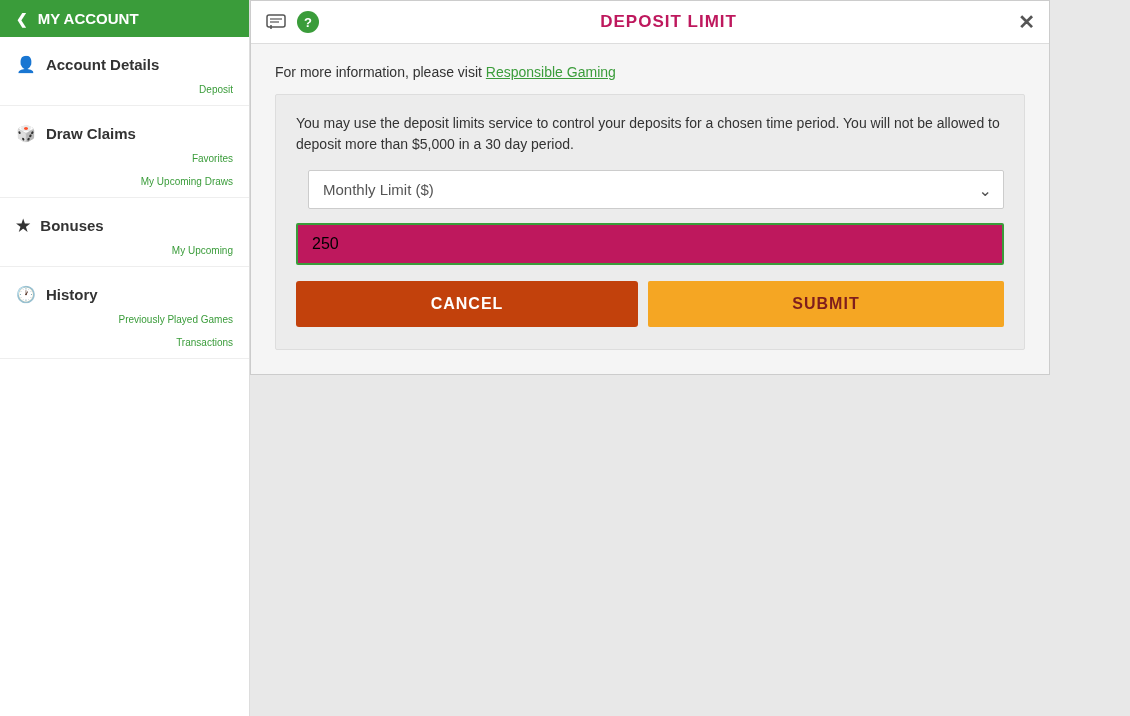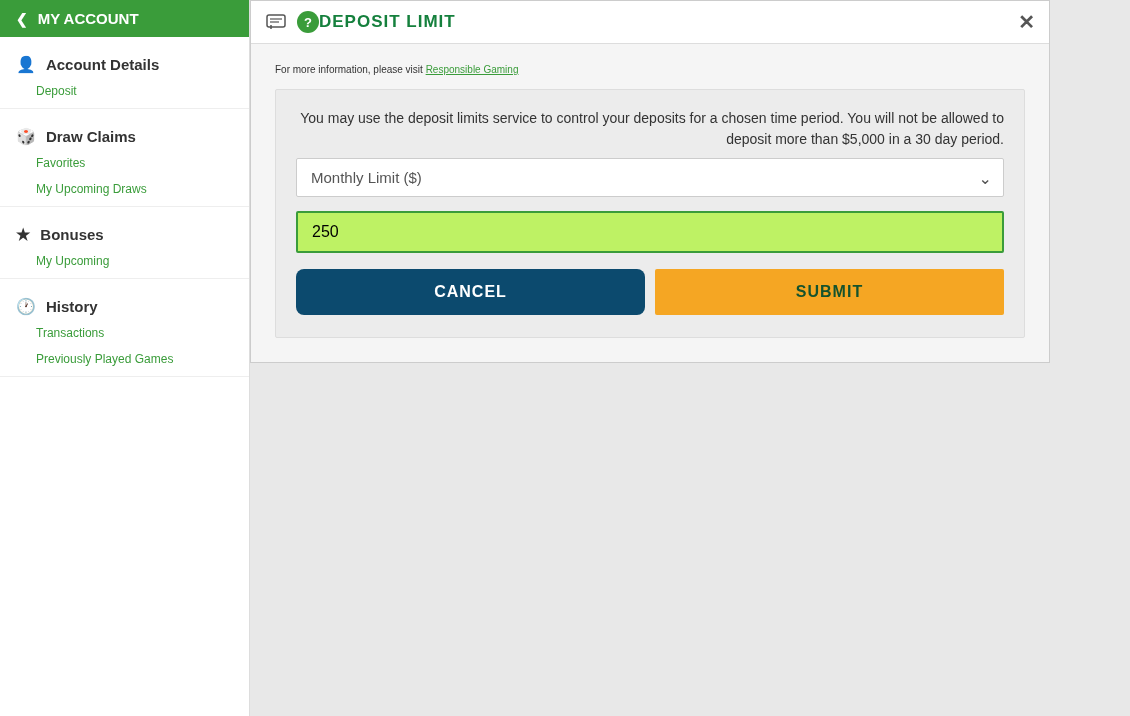--- a/index.html
+++ b/index.html
@@ -56,25 +56,26 @@
     }
 
     .sidebar-section-title .section-icon {
       margin-right: 10px;
       font-size: 16px;
       color: #333;
     }
 
     .sidebar-link {
       display: block;
-      padding: 6px 16px 6px 36px;
+      padding: 6px 16px 6px 18px;
       color: #3a9c3a;
-      font-size: 12px;
+      font-size: 10px;
       text-decoration: none;
       cursor: pointer;
+      text-align: right;
     }
 
     
     .main-content {
       flex: 1;
       background: #e8e8e8;
       position: relative;
       padding: 0;
     }
 
@@ -96,70 +97,71 @@
     }
 
     .modal-header-icons {
       display: flex;
       align-items: center;
       gap: 10px;
     }
 
     .modal-title {
       flex: 1;
+      text-align: center;
       font-size: 17px;
       font-weight: bold;
-      color: #15803d;
+      color: #be185d;
       letter-spacing: 1px;
     }
 
     .modal-close {
       font-size: 20px;
       cursor: pointer;
       color: #555;
       font-weight: bold;
       background: none;
       border: none;
       line-height: 1;
     }
 
     .modal-body {
       padding: 20px 24px 24px 24px;
       background: #f5f5f5;
     }
 
     .info-line {
-      font-size: 10px;
+      font-size: 14px;
       color: #333;
       margin-bottom: 14px;
     }
 
     .info-line a {
       color: #3a9c3a;
       text-decoration: underline;
     }
 
     .limit-box {
       background: #ececec;
       border: 1px solid #ddd;
       border-radius: 2px;
       padding: 18px 20px 22px 20px;
     }
 
     .limit-desc {
       font-size: 14px;
       color: #333;
-      margin-bottom: 8px;
+      margin-bottom: 15px;
       line-height: 1.5;
-      text-align: right;
     }
 
     .select-wrapper {
       position: relative;
       margin-bottom: 14px;
+      margin-left: 12px;
     }
 
     .limit-select {
       width: 100%;
       padding: 10px 36px 10px 14px;
       font-size: 15px;
       border: 1px solid #ccc;
       background: #fff;
       appearance: none;
       -webkit-appearance: none;
@@ -179,46 +181,46 @@
     }
 
     .limit-input {
       width: 100%;
       padding: 10px 14px;
       font-size: 16px;
       border: 2px solid #3a9c3a;
       border-radius: 2px;
       margin-bottom: 16px;
       outline: none;
-      background: #bef264;
+      background: #be185d;
     }
 
     .btn-row {
       display: flex;
       gap: 10px;
     }
 
     .btn-cancel {
       flex: 1;
-      padding: 14px;
-      background: #0c4a6e;
+      padding: 7px;
+      background: #c2410c;
       color: #fff;
       font-size: 16px;
       font-weight: bold;
       border: none;
       cursor: pointer;
-      border-radius: 8px;
+      border-radius: 3px;
       letter-spacing: 1px;
     }
 
     .btn-submit {
       flex: 1;
       padding: 14px;
       background: #f5a623;
-      color: #14532d;
+      color: #7f1d1d;
       font-size: 16px;
       font-weight: bold;
       border: none;
       cursor: pointer;
       border-radius: 2px;
       letter-spacing: 1px;
     }
 
     
     .chat-icon {
@@ -286,22 +288,22 @@
       <span>Bonuses</span>
     </div>
     <a class="sidebar-link">My Upcoming</a>
   </div>
 
   <div class="sidebar-section">
     <div class="sidebar-section-title">
       <span class="section-icon">🕐</span>
       <span>History</span>
     </div>
+    <a class="sidebar-link">Previously Played Games</a>
     <a class="sidebar-link">Transactions</a>
-    <a class="sidebar-link">Previously Played Games</a>
   </div>
 </div>
 
 <div class="main-content">
   <div class="modal-panel">
 
     <div class="modal-header">
       <div class="modal-header-icons">
         <span class="chat-icon">
           <svg width="22" height="22" viewBox="0 0 22 22" fill="none">

